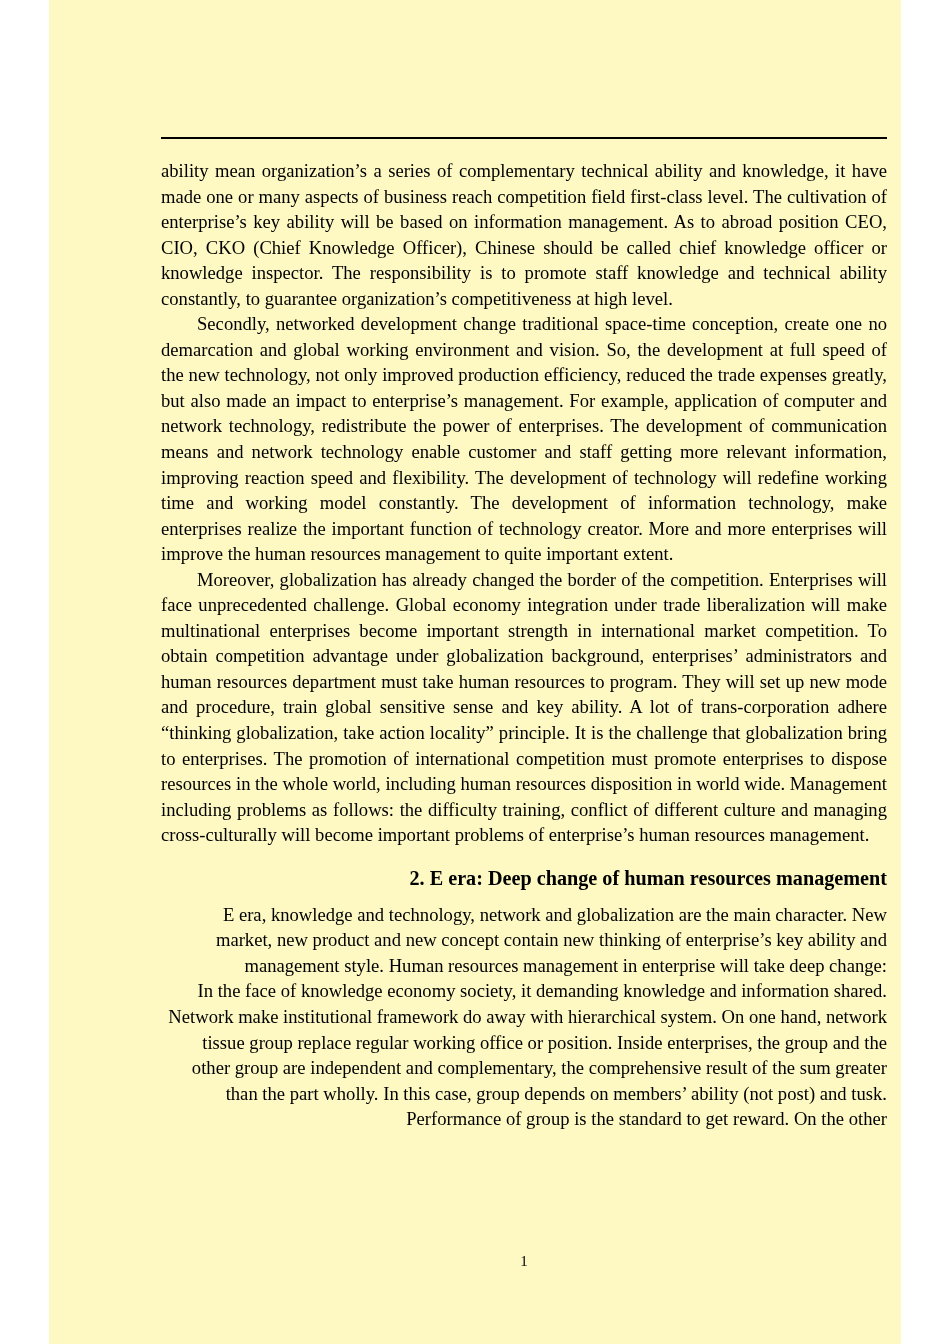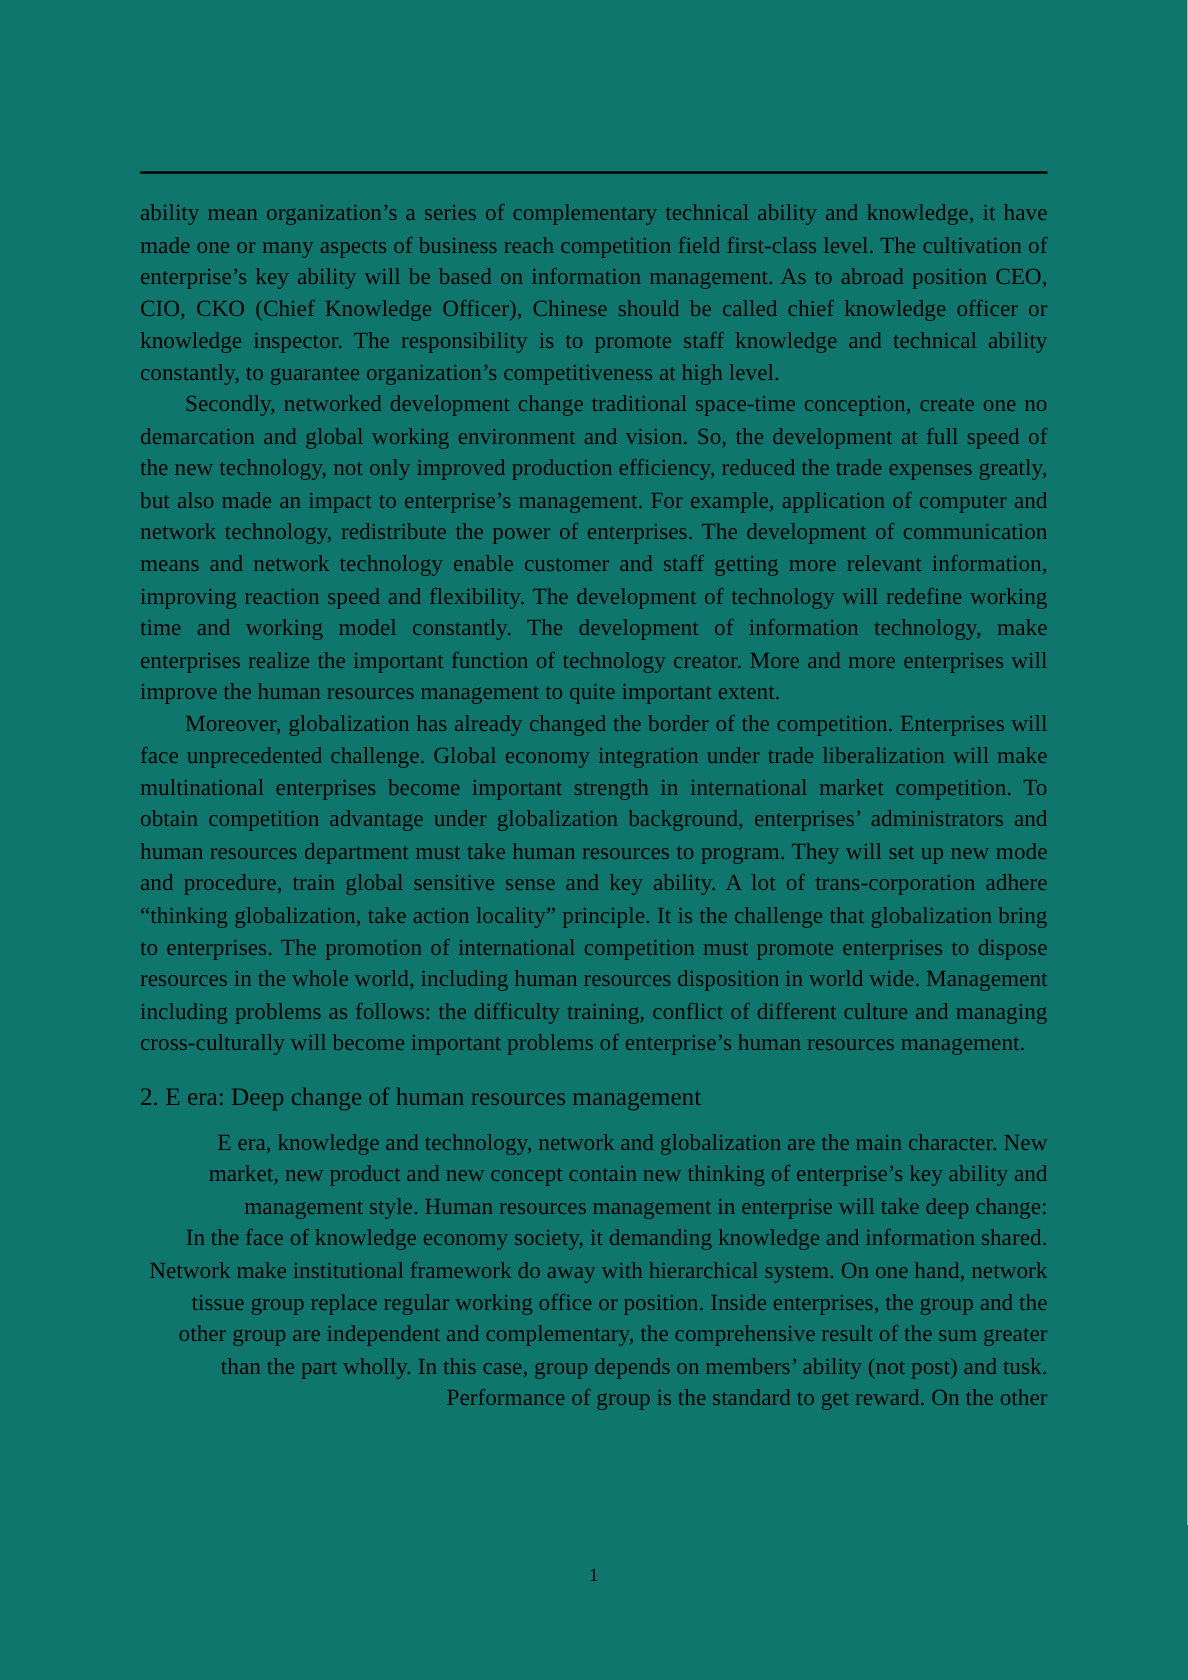--- a/index.html
+++ b/index.html
@@ -8,23 +8,23 @@
     padding: 0;
     background: #ffffff;
   }
   body {
     font-family: "Liberation Serif", "DejaVu Serif", serif;
     color: #000000;
     -webkit-font-smoothing: antialiased;
   }
   .page {
     position: relative;
-    width: 950px;
+    width: 852px;
     height: 1344px;
-    background: #0f766e;
+    background: #fef9c3;
     overflow: hidden;
     margin: 0 auto;
   }
   
   .header-rule {
     position: absolute;
     left: 112px;
     top: 137px;
     width: 726px;
     height: 0;
@@ -54,22 +54,22 @@
   }
   p.left-align {
     text-align: right;
   }
   h2.section-heading {
     margin: 0;
     padding-top: 17px;
     padding-bottom: 11px;
     font-size: 20.2px;
     line-height: 26px;
-    font-weight: normal;
-    text-align: left;
+    font-weight: bold;
+    text-align: right;
     letter-spacing: 0.0px;
   }
   .page-number {
     position: absolute;
     left: 0;
     top: 1252px;
     width: 950px;
     text-align: center;
     font-size: 15px;
     line-height: 18px;

